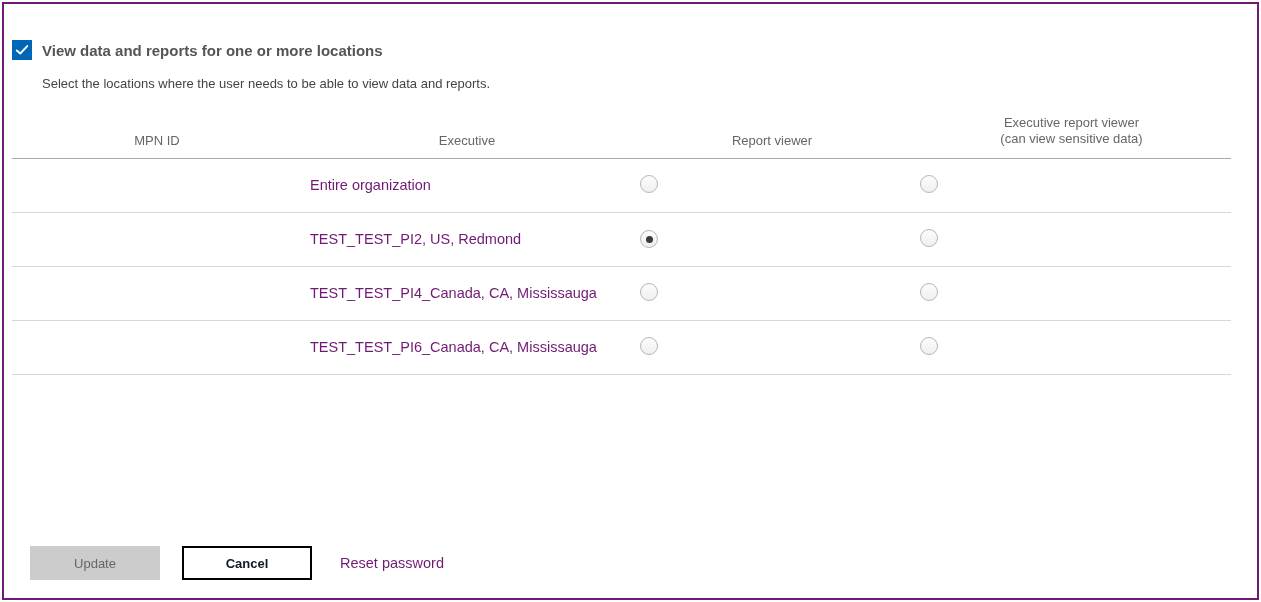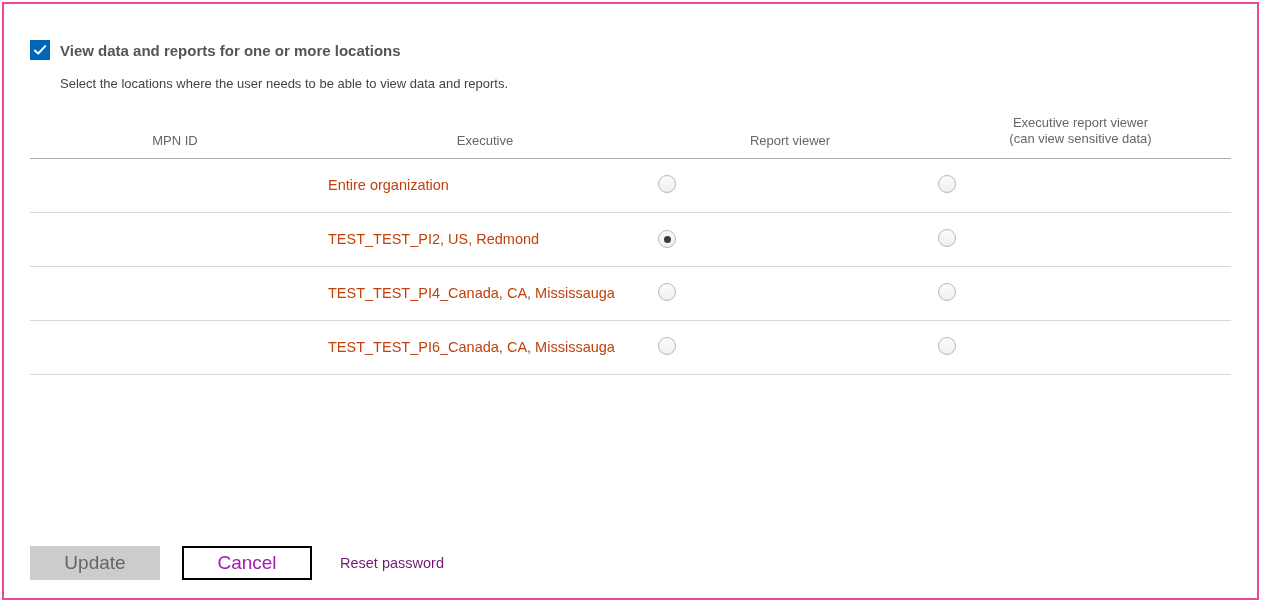--- a/index.html
+++ b/index.html
@@ -4,24 +4,24 @@
   <style>
     * { box-sizing: border-box; margin: 0; padding: 0; }
     body {
       font-family: "Segoe UI", -apple-system, BlinkMacSystemFont, sans-serif;
       background: #fff;
       width: 1261px;
       height: 602px;
       padding: 2px;
     }
     .panel {
-      border: 2px solid #ec4899;
+      border: 2px solid #701a75;
       width: 100%;
       height: 100%;
-      padding: 36px 26px 16px 26px;
+      padding: 36px 26px 16px 8px;
       position: relative;
     }
     .header-row {
       display: flex;
       align-items: center;
       gap: 10px;
       margin-bottom: 16px;
     }
     .checkbox {
       width: 20px;
@@ -60,21 +60,21 @@
       color: #666;
       padding: 2px 8px 10px 8px;
       border-bottom: 1px solid #aaa;
       vertical-align: bottom;
     }
     table.locations thead th .multi { line-height: 1.25; }
     table.locations tbody td {
       padding: 16px 8px;
       border-bottom: 1px solid #d8d8d8;
       font-size: 14.5px;
-      color: #c2410c;
+      color: #701a75;
       vertical-align: middle;
     }
     .radio {
       width: 18px;
       height: 18px;
       border: 1.5px solid #b7b7b7;
       border-radius: 50%;
       display: inline-flex;
       align-items: center;
       justify-content: center;
@@ -95,33 +95,33 @@
       position: absolute;
       left: 26px;
       bottom: 18px;
     }
     .btn {
       width: 130px;
       height: 34px;
       display: flex;
       align-items: center;
       justify-content: center;
-      font-size: 19px;
+      font-size: 13px;
       cursor: pointer;
       user-select: none;
     }
     .btn-update {
       background: #ccc;
       color: #666;
     }
     .btn-cancel {
       background: #fff;
       border: 2px solid #000;
-      color: #a21caf;
-      font-weight: 400;
+      color: #0f172a;
+      font-weight: 700;
       text-align: right;
     }
     .link-reset {
       color: #701a75;
       font-size: 14.5px;
       margin-left: 6px;
       cursor: pointer;
     }
   </style>
 </head>

